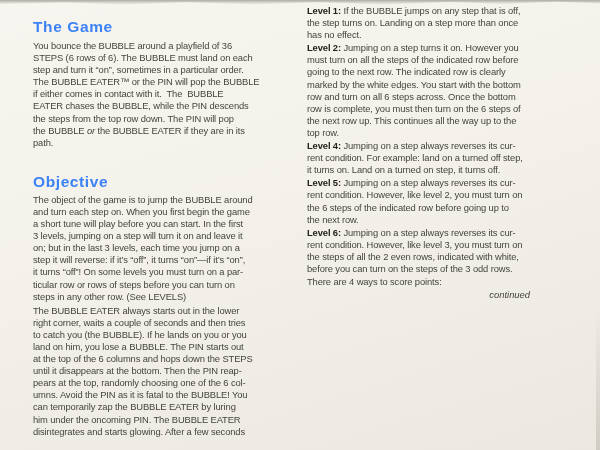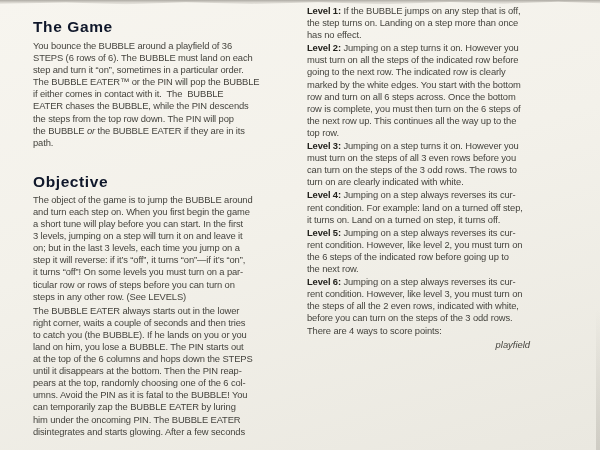--- a/index.html
+++ b/index.html
@@ -22,21 +22,21 @@
     width: 4px; height: 140px;
     background: linear-gradient(to top, rgba(110,105,95,0.22), rgba(110,105,95,0));
   }
   .col { position: absolute; }
   .col-left  { left: 33px;  top: 18px; width: 266px; }
   .col-right { left: 307px; top: 5px;  width: 281px; }
 
   h2 {
     font-size: 15.5px; line-height: 17px;
     font-weight: bold; letter-spacing: 0.6px;
-    color: #0f172a; margin: 0;
+    color: #3b82f6; margin: 0;
   }
   h2.h-game      { margin: 0 0 5px 0; }
   h2.h-objective { margin: 24px 0 4px 0; }
   h2.h-scoring   { margin: 24px 0 2px 0; }
 
   .body-text {
     font-size: 9.4px; line-height: 12.1px;
     letter-spacing: -0.12px;
     color: #45443e;
     white-space: pre;
@@ -104,34 +104,30 @@
 the step turns on. Landing on a step more than once
 has no effect.</span></p>
     <p class="body-text level-para"><span class="lvl-label">Level 2:</span><span> Jumping on a step turns it on. However you
 must turn on all the steps of the indicated row before
 going to the next row. The indicated row is clearly
 marked by the white edges. You start with the bottom
 row and turn on all 6 steps across. Once the bottom
 row is complete, you must then turn on the 6 steps of
 the next row up. This continues all the way up to the
 top row.</span></p>
-    <p class="body-text level-para"><span class="lvl-label">Level 3:</span><span> Jumping on a step turns it on. However you
-must turn on the steps of all 3 even rows before you
-can turn on the steps of the 3 odd rows. The rows to
-turn on are clearly indicated with white.</span></p>
     <p class="body-text level-para"><span class="lvl-label">Level 4:</span><span> Jumping on a step always reverses its cur-
 rent condition. For example: land on a turned off step,
 it turns on. Land on a turned on step, it turns off.</span></p>
     <p class="body-text level-para"><span class="lvl-label">Level 5:</span><span> Jumping on a step always reverses its cur-
 rent condition. However, like level 2, you must turn on
 the 6 steps of the indicated row before going up to
 the next row.</span></p>
     <p class="body-text level-para"><span class="lvl-label">Level 6:</span><span> Jumping on a step always reverses its cur-
 rent condition. However, like level 3, you must turn on
 the steps of all the 2 even rows, indicated with white,
 before you can turn on the steps of the 3 odd rows.</span></p>
   </section>
 
   <section>
     <p class="body-text">There are 4 ways to score points:</p>
-    <div class="continued">playfield</div>
+    <div class="continued">continued</div>
   </section>
 </div>
 
 </body></html>

